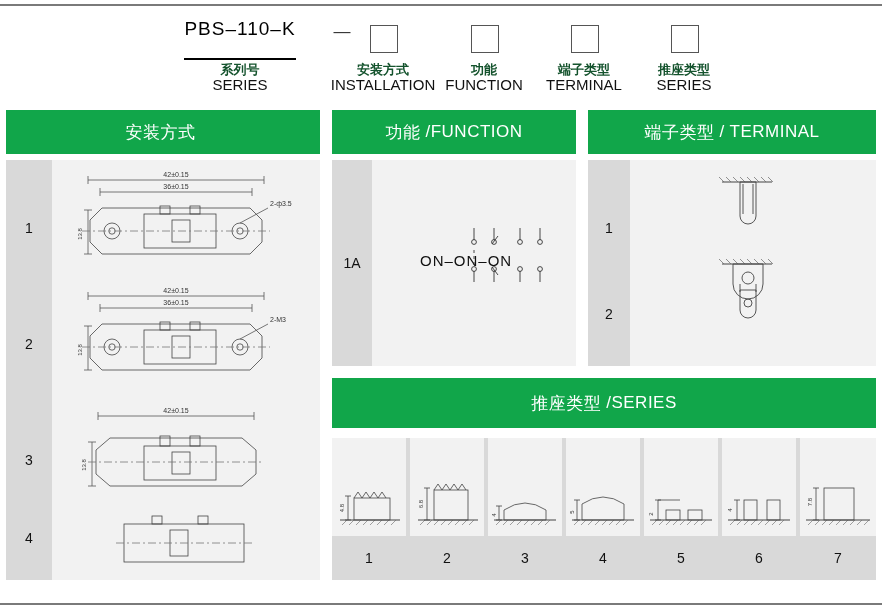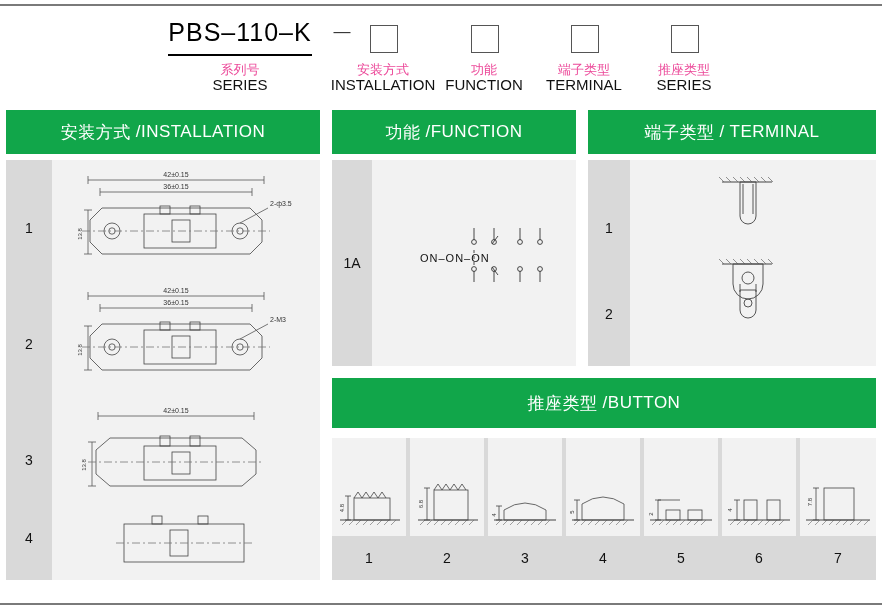--- a/index.html
+++ b/index.html
@@ -41,24 +41,24 @@
     width: 882px;
     height: 80px;
   }
   .pn-series {
     position: absolute;
     left: 150px; top: 6px;
     width: 180px;
     text-align: center;
   }
   .pn-series .code {
-    font-size: 25px;
+    font-size: 19px;
     letter-spacing: 1px;
     color: #000;
-    padding-bottom: 7px;
+    padding-bottom: 18px;
     border-bottom: 2px solid #000;
     display: inline-block;
   }
   .pn-dash {
     position: absolute;
     left: 330px; top: 10px;
     width: 24px;
     text-align: center;
     font-size: 17px;
     color: #333;
@@ -71,22 +71,22 @@
     background: #fff;
   }
   .pn-label {
     position: absolute;
     top: 50px;
     text-align: center;
     width: 120px;
   }
   .pn-label .cn {
     font-size: 13px;
-    font-weight: normal;
-    color: #ec4899;
+    font-weight: bold;
+    color: #14532d;
     display: block;
     line-height: 16px;
   }
   .pn-label .en {
     font-size: 15px;
     color: #111;
     display: block;
     line-height: 14px;
   }
 
@@ -135,21 +135,21 @@
   
   #function-panel { left: 332px; top: 160px; width: 244px; height: 206px; }
   #function-cell {
     position: absolute;
     left: 40px; top: 0; width: 204px; height: 206px;
     background: #f2f2f2;
   }
   #function-label {
     position: absolute;
     left: 48px; top: 92px;
-    font-size: 11px;
+    font-size: 15px;
     letter-spacing: 1px;
     color: #111;
   }
 
   
   #terminal-panel { left: 588px; top: 160px; width: 288px; height: 206px; }
   #terminal-cell {
     position: absolute;
     left: 42px; top: 0; width: 246px; height: 206px;
     background: #f2f2f2;
@@ -217,39 +217,38 @@
     </div>
     <div class="pn-label" style="left:624px;">
       <span class="cn">推座类型</span>
       <span class="en">SERIES</span>
     </div>
   </div>
 
   <div class="green-bar" style="left:6px; top:110px; width:314px; height:44px;">
     <span class="cn">安装方式</span>
     <span style="width:5px"></span>
-    <span class="en">/INSTALLATION</span>
   </div>
 
   <div class="green-bar" style="left:332px; top:110px; width:244px; height:44px;">
     <span class="cn">功能</span>
     <span style="width:5px"></span>
     <span class="en">/FUNCTION</span>
   </div>
 
   <div class="green-bar" style="left:588px; top:110px; width:288px; height:44px;">
     <span class="cn">端子类型</span>
     <span style="width:5px"></span>
     <span class="en">/ TERMINAL</span>
   </div>
 
   <div class="green-bar" style="left:332px; top:378px; width:544px; height:50px;">
     <span class="cn">推座类型</span>
     <span style="width:5px"></span>
-    <span class="en">/BUTTON</span>
+    <span class="en">/SERIES</span>
   </div>
 
   <div class="panel" id="install-panel">
     <div class="idx" style="left:0; top:60px; width:46px;">1</div>
     <div class="idx" style="left:0; top:176px; width:46px;">2</div>
     <div class="idx" style="left:0; top:292px; width:46px;">3</div>
     <div class="idx" style="left:0; top:370px; width:46px;">4</div>
 
     <div id="install-imgs">
 

